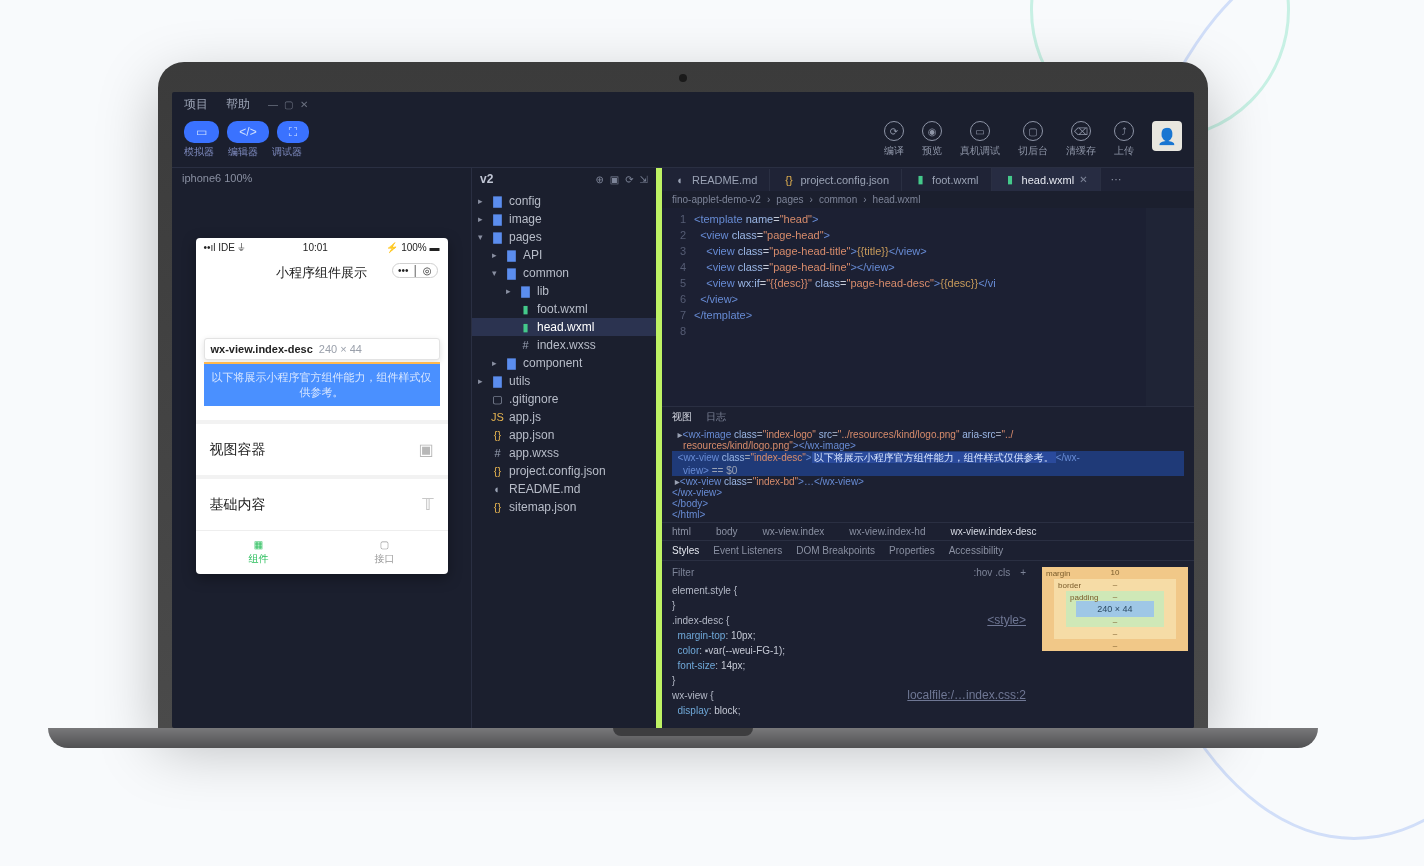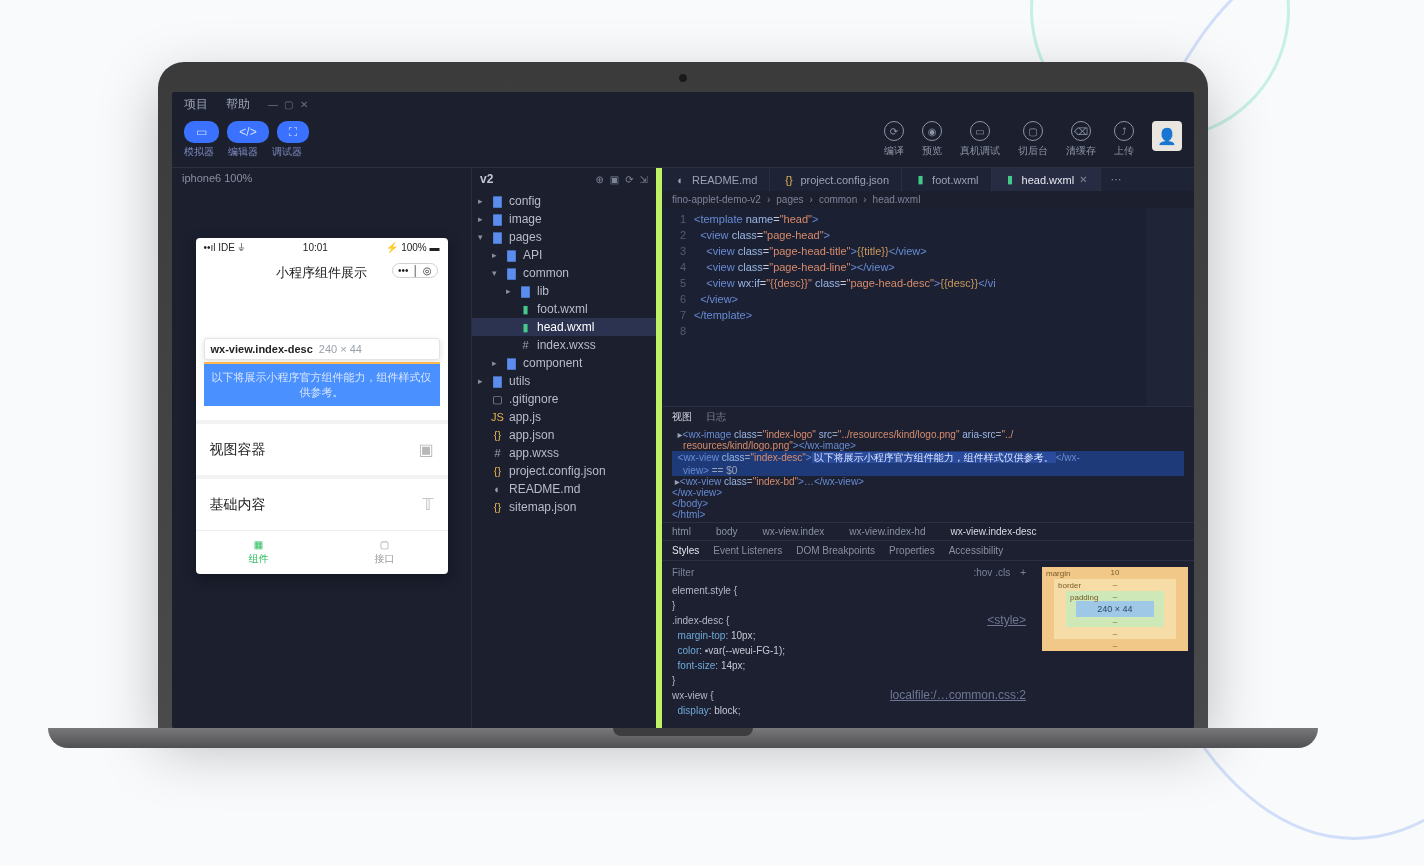--- a/index.html
+++ b/index.html
@@ -396,21 +396,21 @@
                   <span class="hov">:hov .cls</span>
                   <span>+</span>
                 </div>
                 <div>element.style {</div>
                 <div>}</div>
                 <div><span class="src">&lt;style&gt;</span><span>.index-desc {</span></div>
                 <div>&nbsp;&nbsp;<span class="prop">margin-top</span>: <span class="val">10px</span>;</div>
                 <div>&nbsp;&nbsp;<span class="prop">color</span>: ▪<span class="val">var(--weui-FG-1)</span>;</div>
                 <div>&nbsp;&nbsp;<span class="prop">font-size</span>: <span class="val">14px</span>;</div>
                 <div>}</div>
-                <div><span class="src">localfile:/…common.css:2</span><span>wx-view {</span></div>
+                <div><span class="src">localfile:/…index.css:2</span><span>wx-view {</span></div>
                 <div>&nbsp;&nbsp;<span class="prop">display</span>: <span class="val">block</span>;</div>
               </div>
               <div class="boxmodel">
                 <div class="bm-margin">
                     <span class="bm-label">margin</span>
                     <span class="bm-num">10</span>
                   <div class="bm-border">
                       <span class="bm-label">border</span>
                       <span class="bm-num">–</span>
                     <div class="bm-pad">

